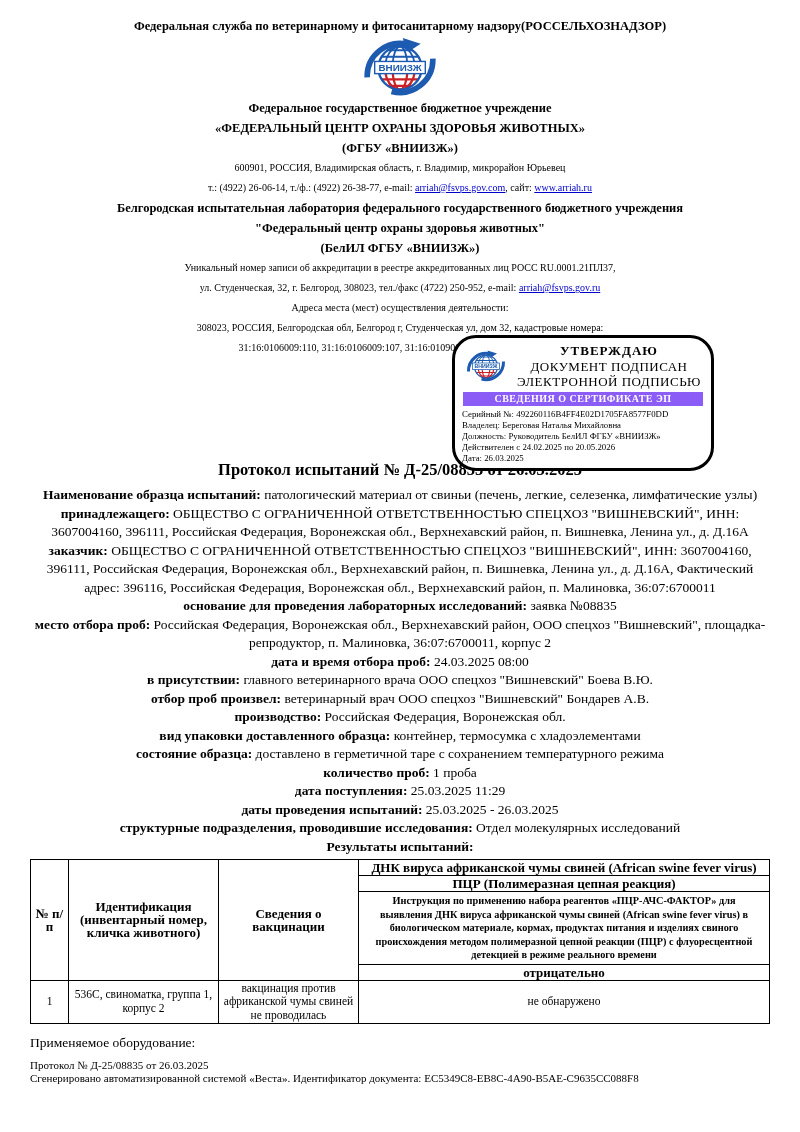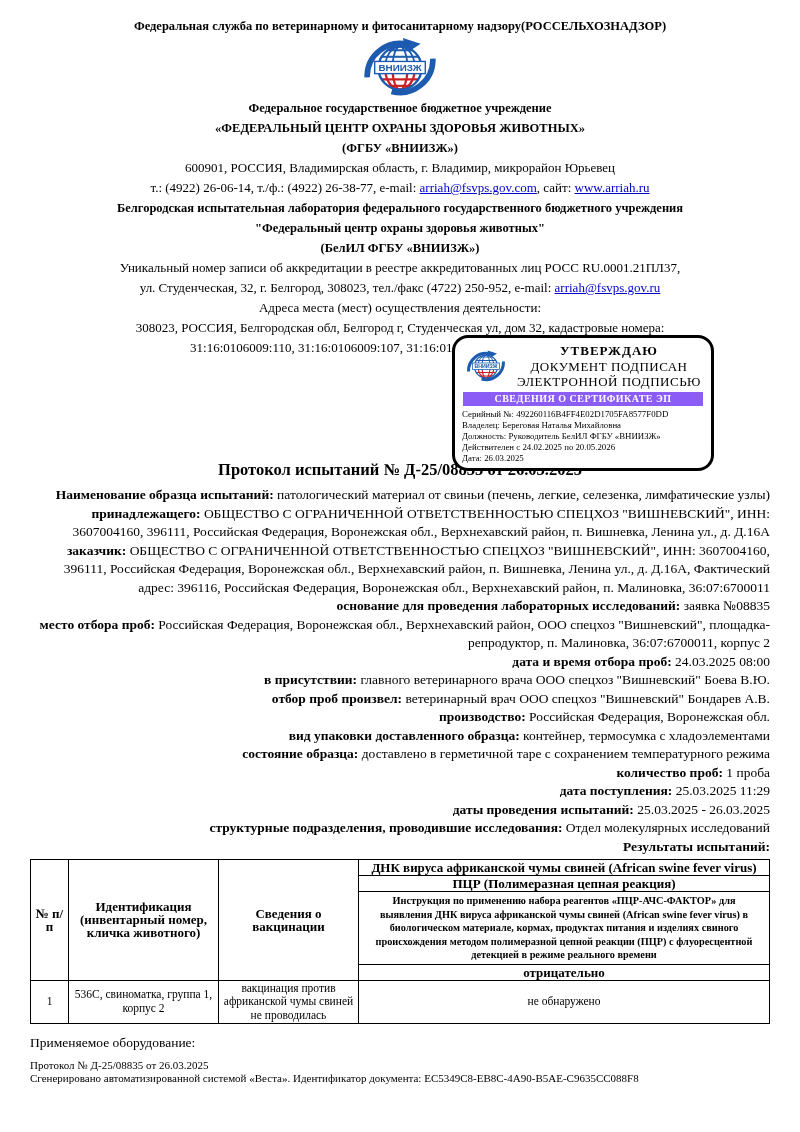--- a/index.html
+++ b/index.html
@@ -1,30 +1,30 @@
 <!DOCTYPE html>
 <html><head>
 <meta charset="utf-8">
 <style>
   html,body{margin:0;padding:0;background:#fff;}
   body{width:800px;height:1132px;overflow:hidden;font-family:"Liberation Serif","DejaVu Serif",serif;color:#000;}
   .page{position:relative;width:800px;height:916px;box-sizing:border-box;padding:16px 30px 0;}
   .c{text-align:center;}
   .hl{font-size:12.5px;line-height:20px;font-weight:bold;}
-  .rl{font-size:13px;line-height:20px;}
+  .rl{font-size:10px;line-height:20px;}
   .lnk{color:#0000cc;text-decoration:underline;cursor:pointer;}
   .logo-wrap{margin-top:2px;line-height:0;}
   .spacer{height:100px;}
   .title{font-size:16.5px;line-height:24px;font-weight:bold;text-align:center;}
   .fields{margin-top:4px;}
-  .field{font-size:13.5px;line-height:18.5px;text-align:right;}
+  .field{font-size:13.5px;line-height:18.5px;text-align:center;}
   .fl{font-weight:bold;}
   
   .stamp{position:absolute;left:452px;top:335px;width:262px;box-sizing:border-box;
-         border:3px solid #000;border-radius:16px;background:#fff;padding:5px 7px 4px;z-index:5;}
+         border:3px solid #000;border-radius:24px;background:#fff;padding:5px 7px 4px;z-index:5;}
   .stamp-top{display:flex;align-items:center;gap:4px;}
   .stamp-right{flex:1;text-align:center;}
   .stamp-approve{font-size:13px;font-weight:bold;letter-spacing:1px;line-height:16px;}
   .stamp-signed{font-size:13px;line-height:15px;letter-spacing:.5px;}
   .stamp-bar{margin:3px 1px 3px;background:#8b5cf6;color:#fff;font-size:10px;font-weight:bold;
              text-align:center;line-height:14px;letter-spacing:.5px;}
   .stamp-line{font-size:8.8px;line-height:11px;text-align:left;}
   
   table.res{width:100%;border-collapse:collapse;table-layout:fixed;margin-top:3px;}
   table.res td{border:1px solid #000;text-align:center;vertical-align:middle;padding:1px 4px;}

